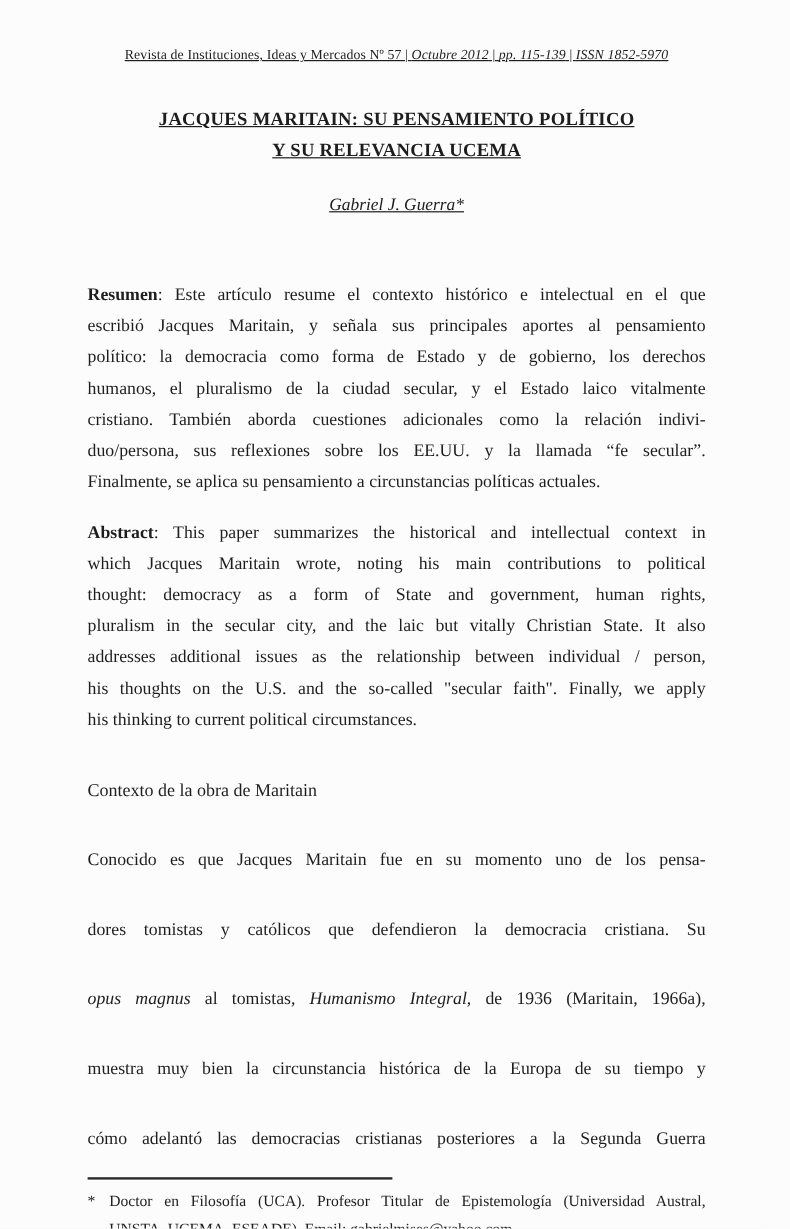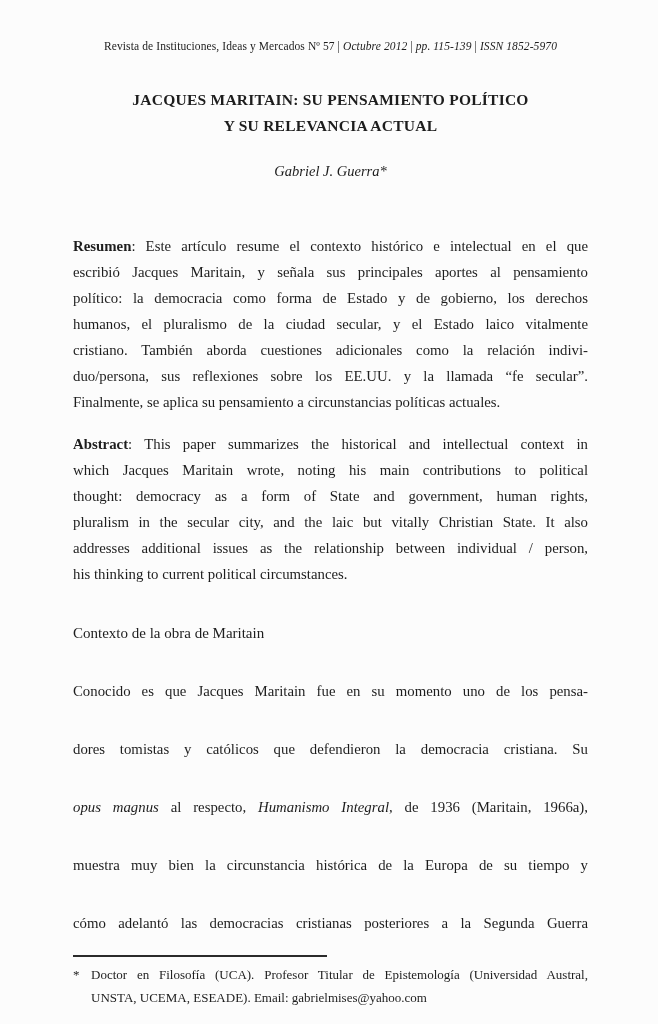--- a/index.html
+++ b/index.html
@@ -16,21 +16,21 @@
     color:var(--ink);
     font-family:"Liberation Serif","DejaVu Serif",serif;
     box-sizing:border-box;
     padding:38px 70px 0 73px;
     overflow:hidden;
   }
   .line{display:block;}
   .justify .line{text-align:justify;text-align-last:justify;}
   .justify .line.last{text-align:right;text-align-last:left;}
   .justify-all .line{text-align:justify;text-align-last:justify;margin-top:32px;}
-  .center-block .line{text-align:right;text-align-last:center;}
+  .center-block .line{text-align:right;text-align-last:center;text-decoration:underline;}
   span.b{font-weight:bold;}
   span.i{font-style:italic;}
 
   .journal-header{
     font-size:11.5px;line-height:16px;letter-spacing:0.1px;
   }
   .article-title{
     margin-top:33px;
     font-size:15.5px;font-weight:bold;line-height:26px;letter-spacing:0.25px;
   }
@@ -67,21 +67,21 @@
 <body>
 
 <div class="page">
 
   <div class="journal-header center-block">
       <span class="line last"><span>Revista de Instituciones, Ideas y Mercados Nº 57 | </span><span class="i">Octubre 2012</span><span> | </span><span class="i">pp. 115-139</span><span> | </span><span class="i">ISSN 1852-5970</span></span>
     </div>
 
   <div class="article-title center-block">
       <span class="line"><span>JACQUES MARITAIN: SU PENSAMIENTO POLÍTICO</span></span>
-      <span class="line last"><span>Y SU RELEVANCIA ACTUAL</span></span>
+      <span class="line last"><span>Y SU RELEVANCIA UCEMA</span></span>
     </div>
 
   <div class="author center-block">
       <span class="line last"><span>Gabriel J. Guerra*</span></span>
     </div>
 
   <div class="para resumen justify">
       <span class="line"><span class="b">Resumen</span><span>: Este artículo resume el contexto histórico e intelectual en el que</span></span>
       <span class="line"><span>escribió Jacques Maritain, y señala sus principales aportes al pensamiento</span></span>
       <span class="line"><span>político: la democracia como forma de Estado y de gobierno, los derechos</span></span>
@@ -90,31 +90,32 @@
       <span class="line"><span>duo/persona, sus reflexiones sobre los EE.UU. y la llamada “fe secular”.</span></span>
       <span class="line last"><span>Finalmente, se aplica su pensamiento a circunstancias políticas actuales.</span></span>
     </div>
 
   <div class="para abstract justify">
       <span class="line"><span class="b">Abstract</span><span>: This paper summarizes the historical and intellectual context in</span></span>
       <span class="line"><span>which Jacques Maritain wrote, noting his main contributions to political</span></span>
       <span class="line"><span>thought: democracy as a form of State and government, human rights,</span></span>
       <span class="line"><span>pluralism in the secular city, and the laic but vitally Christian State. It also</span></span>
       <span class="line"><span>addresses additional issues as the relationship between individual / person,</span></span>
+      <span class="line"><span>his thoughts on the U.S. and the so-called "secular faith". Finally, we apply</span></span>
       <span class="line last"><span>his thinking to current political circumstances.</span></span>
     </div>
 
   <div class="section-heading">
       <span class="line last"><span>Contexto de la obra de Maritain</span></span>
     </div>
 
   <div class="para body-para justify-all">
       <span class="line"><span>Conocido es que Jacques Maritain fue en su momento uno de los pensa-</span></span>
       <span class="line"><span>dores tomistas y católicos que defendieron la democracia cristiana. Su</span></span>
-      <span class="line"><span class="i">opus magnus</span><span> al respecto, </span><span class="i">Humanismo Integral</span><span>, de 1936 (Maritain, 1966a),</span></span>
+      <span class="line"><span class="i">opus magnus</span><span> al tomistas, </span><span class="i">Humanismo Integral</span><span>, de 1936 (Maritain, 1966a),</span></span>
       <span class="line"><span>muestra muy bien la circunstancia histórica de la Europa de su tiempo y</span></span>
       <span class="line last"><span>cómo adelantó las democracias cristianas posteriores a la Segunda Guerra</span></span>
     </div>
 
   <div class="footnote-rule"></div>
 
   <div class="footnote">
     <span class="marker">*</span>
     <div class="fn-text justify">
         <span class="line"><span>Doctor en Filosofía (UCA). Profesor Titular de Epistemología (Universidad Austral,</span></span>

